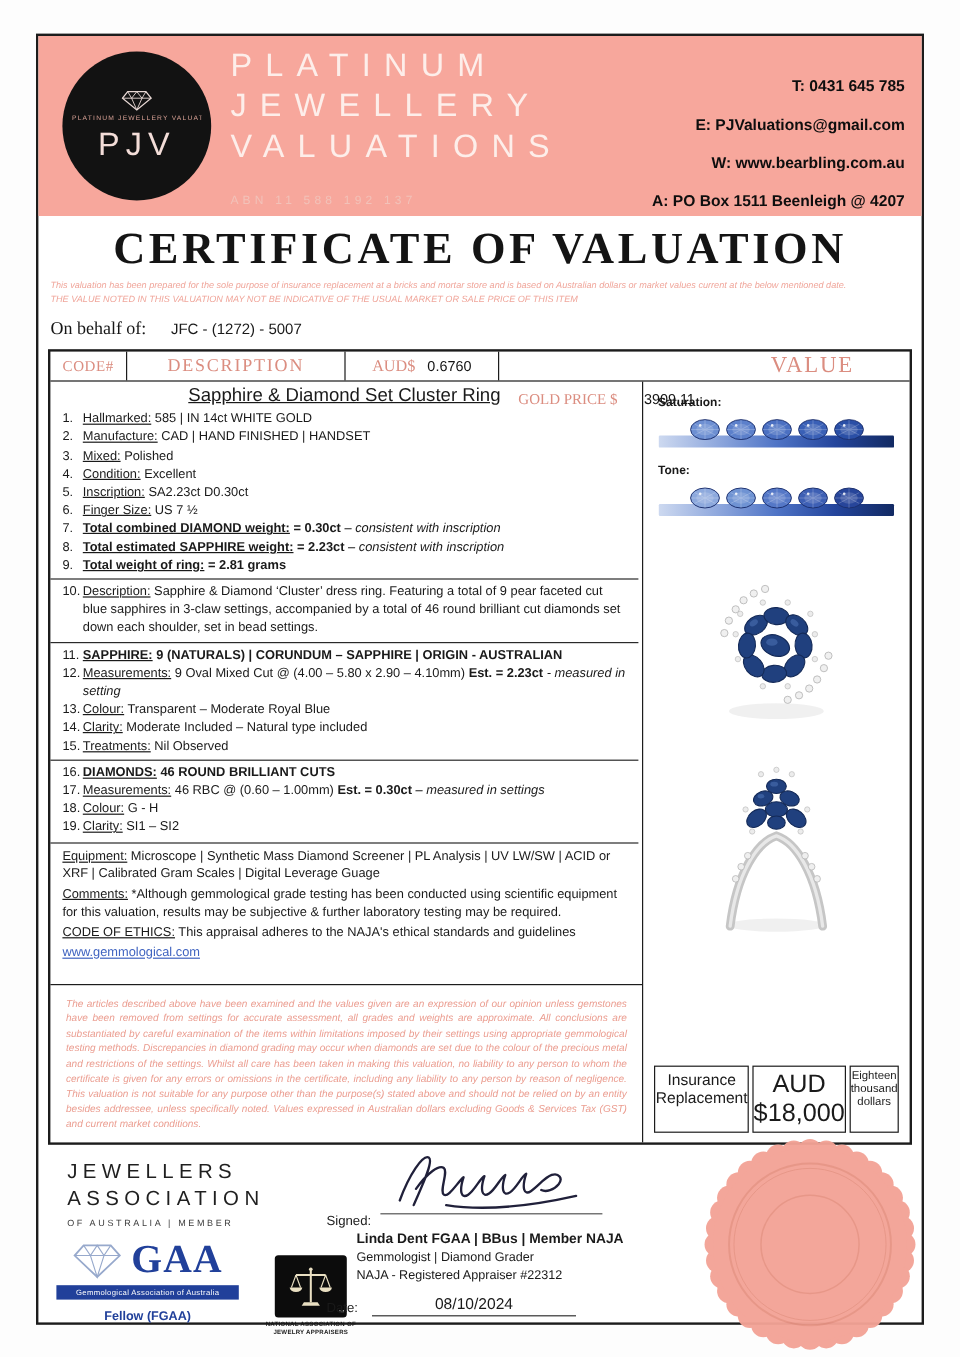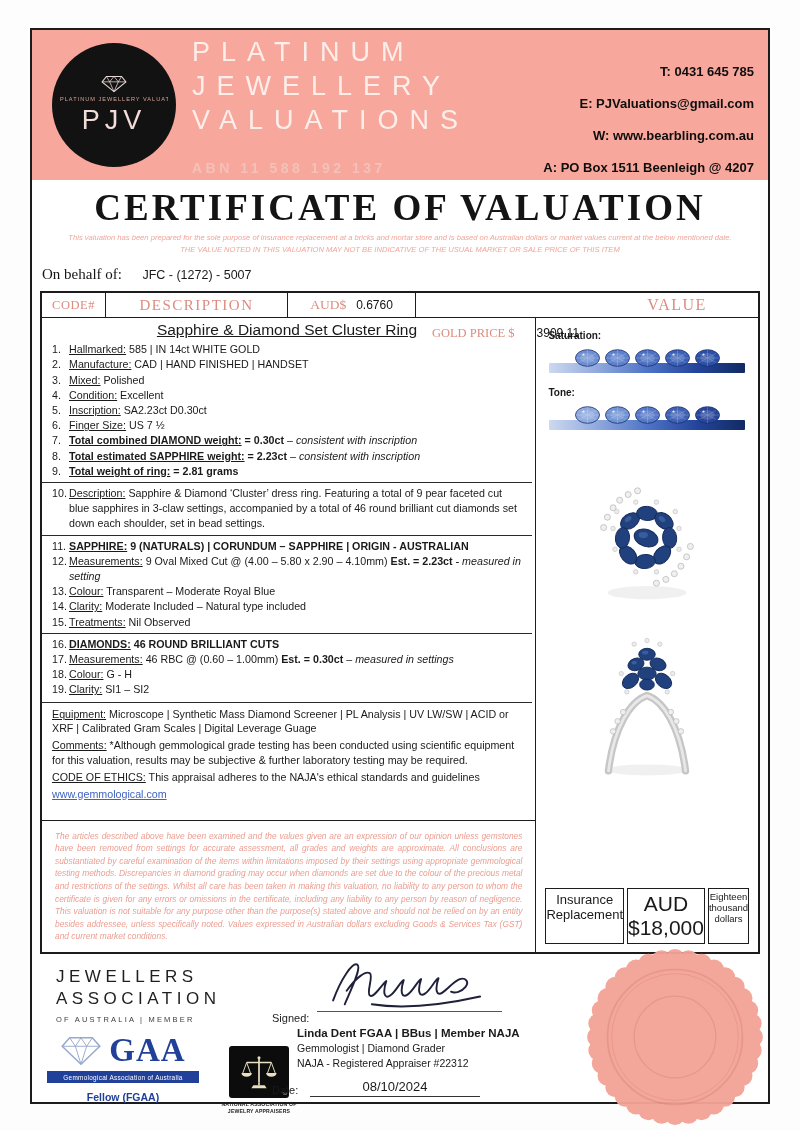--- a/index.html
+++ b/index.html
@@ -9,40 +9,40 @@
   .cert { position:absolute; left:30px; top:28px; width:740px; height:1076px; border:2px solid #1c1c1c; background:#fff; }
 
   
   .band { height:150px; background:#f7a79c; position:relative; display:flex; align-items:center; }
   .logo-circle { width:124px; height:124px; border-radius:50%; background:#121212; margin-left:20px; flex:0 0 auto;
                  display:flex; flex-direction:column; align-items:center; justify-content:center; gap:3px; }
   .logo-arc { color:#d9a296; font-size:5.6px; letter-spacing:1px; white-space:nowrap; max-width:108px; overflow:hidden; }
   .logo-mono { color:#f3ddd8; font-size:27px; letter-spacing:5px; }
   .brand { margin-left:16px; color:#fdeeea; }
   .brand-line { font-size:27px; letter-spacing:11px; line-height:34px; font-weight:400; white-space:nowrap; }
-  .abn { font-size:14px; letter-spacing:3.5px; color:#f2c2b9; margin-top:23px;font-weight:bold; }
+  .abn { font-size:10px; letter-spacing:3.5px; color:#f2c2b9; margin-top:23px; }
   .contacts { position:absolute; right:14px; top:26px; text-align:right; font-size:13px; font-weight:700; line-height:32px; color:#0e0e0e; }
 
   
   .title { font-family:"Liberation Serif", serif; font-weight:600; font-size:37px; letter-spacing:3px; line-height:44px; text-align:center; margin-top:6px; color:#141414; white-space:nowrap; }
-  .topnote { margin:2px 10px 0;text-align:center; }
+  .topnote { margin:2px 10px 0; }
   .topnote div { font-size:7.6px; font-style:italic; color:#f0a69b; line-height:12px; white-space:nowrap; overflow:hidden; }
   .behalf { margin:9px 0 8px 10px; }
   .behalf-label { font-family:"Liberation Serif", serif; font-size:15px; color:#161616; }
   .behalf-value { font-size:12.5px; margin-left:16px; }
 
   
   .valtable { margin:0 8px; border:2px solid #1c1c1c; }
   .thead { display:flex; height:25px; border-bottom:1.5px solid #1c1c1c; }
   .th { display:flex; align-items:center; justify-content:center; font-family:"Liberation Serif", serif; color:#db8d80; }
   .th-code  { width:64px;  border-right:1.5px solid #1c1c1c; font-size:12.5px; letter-spacing:.5px; }
   .th-desc  { width:182px; border-right:1.5px solid #1c1c1c; font-size:15px; letter-spacing:1.5px; }
   .th-aud   { width:128px; border-right:1.5px solid #1c1c1c; font-size:13.5px; gap:10px; }
   .th-gold  { width:180px; border-right:1.5px solid #1c1c1c; font-size:12.5px; gap:22px;margin-top:40px; }
-  .th-value { flex:1; font-size:16px; letter-spacing:1.5px; }
+  .th-value { flex:1; font-size:19px; letter-spacing:1.5px; }
   .hvalue { font-family:"Liberation Sans", sans-serif; color:#141414; font-size:12px; }
 
   .tbody { display:flex; height:634px; }
   .tleft { width:554px; display:flex; flex-direction:column; }
   .mainrow { display:flex; height:527px; }
   .codecell { width:64px; border-right:1.5px solid #1c1c1c; font-size:12px; padding-top:14px; text-align:center; }
   .desccell { width:490px; display:flex; flex-direction:column; }
   .item-title { font-size:15.5px; text-decoration:underline; text-align:center; margin:4px 0 5px; }
   .spec { font-size:10.7px; line-height:15.2px; }
   .spec-line { display:flex; }

